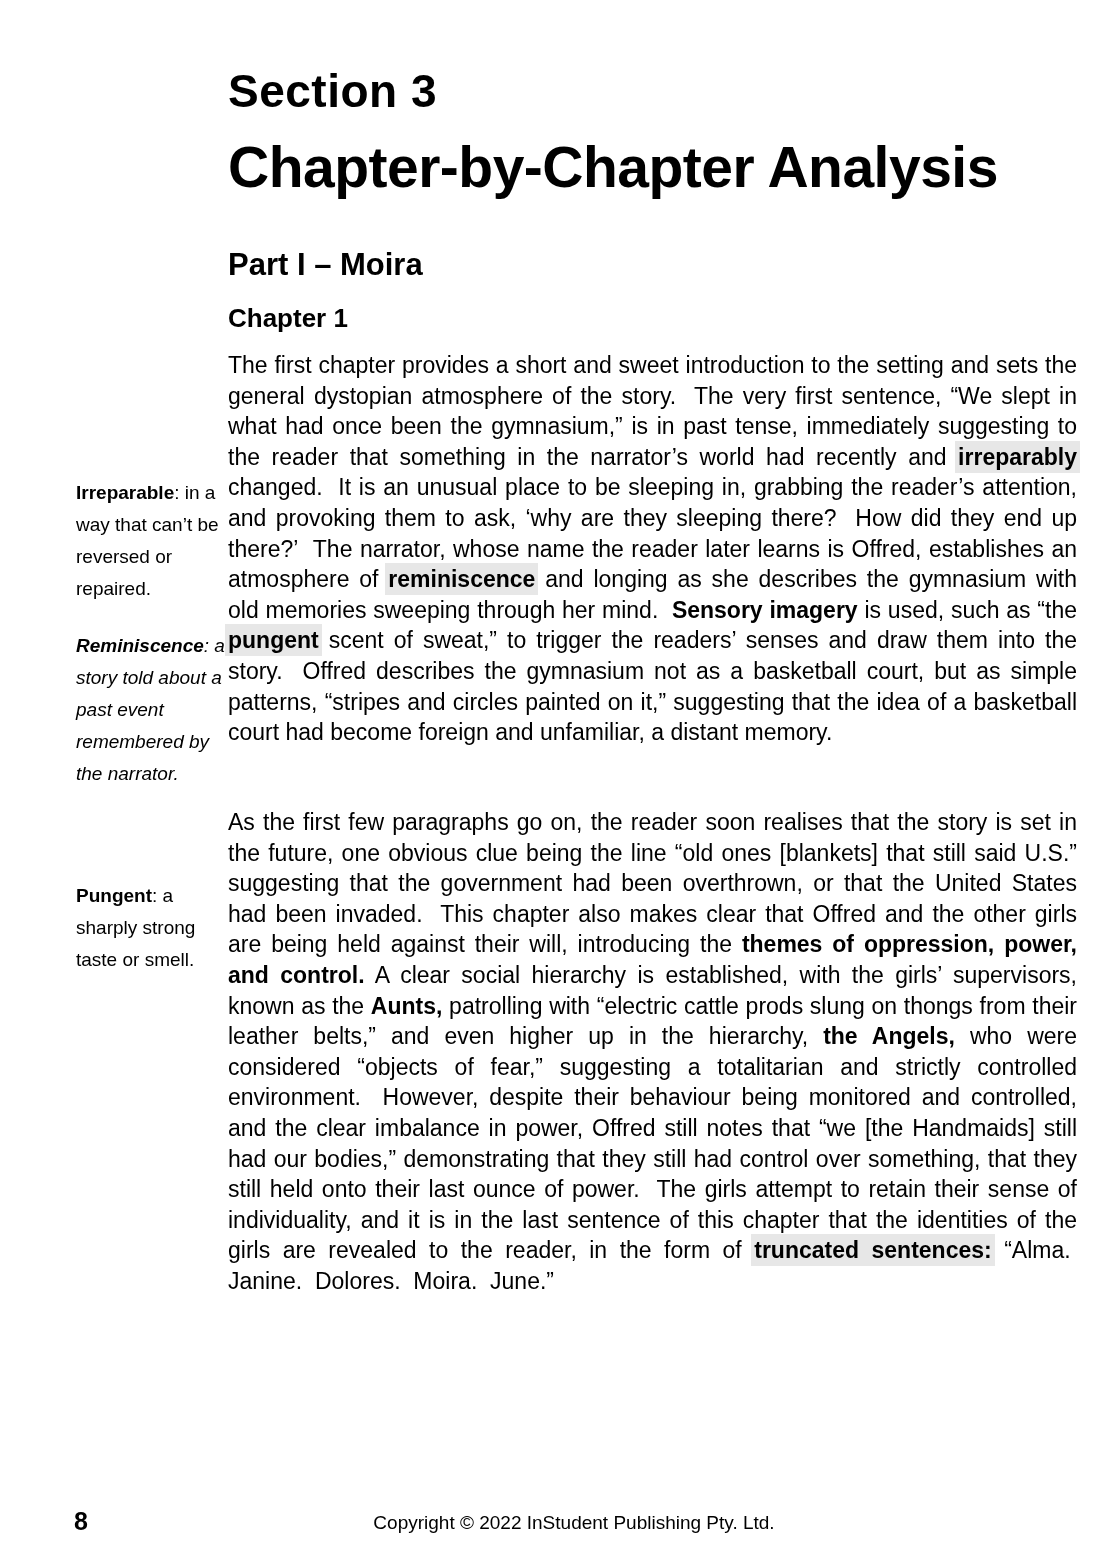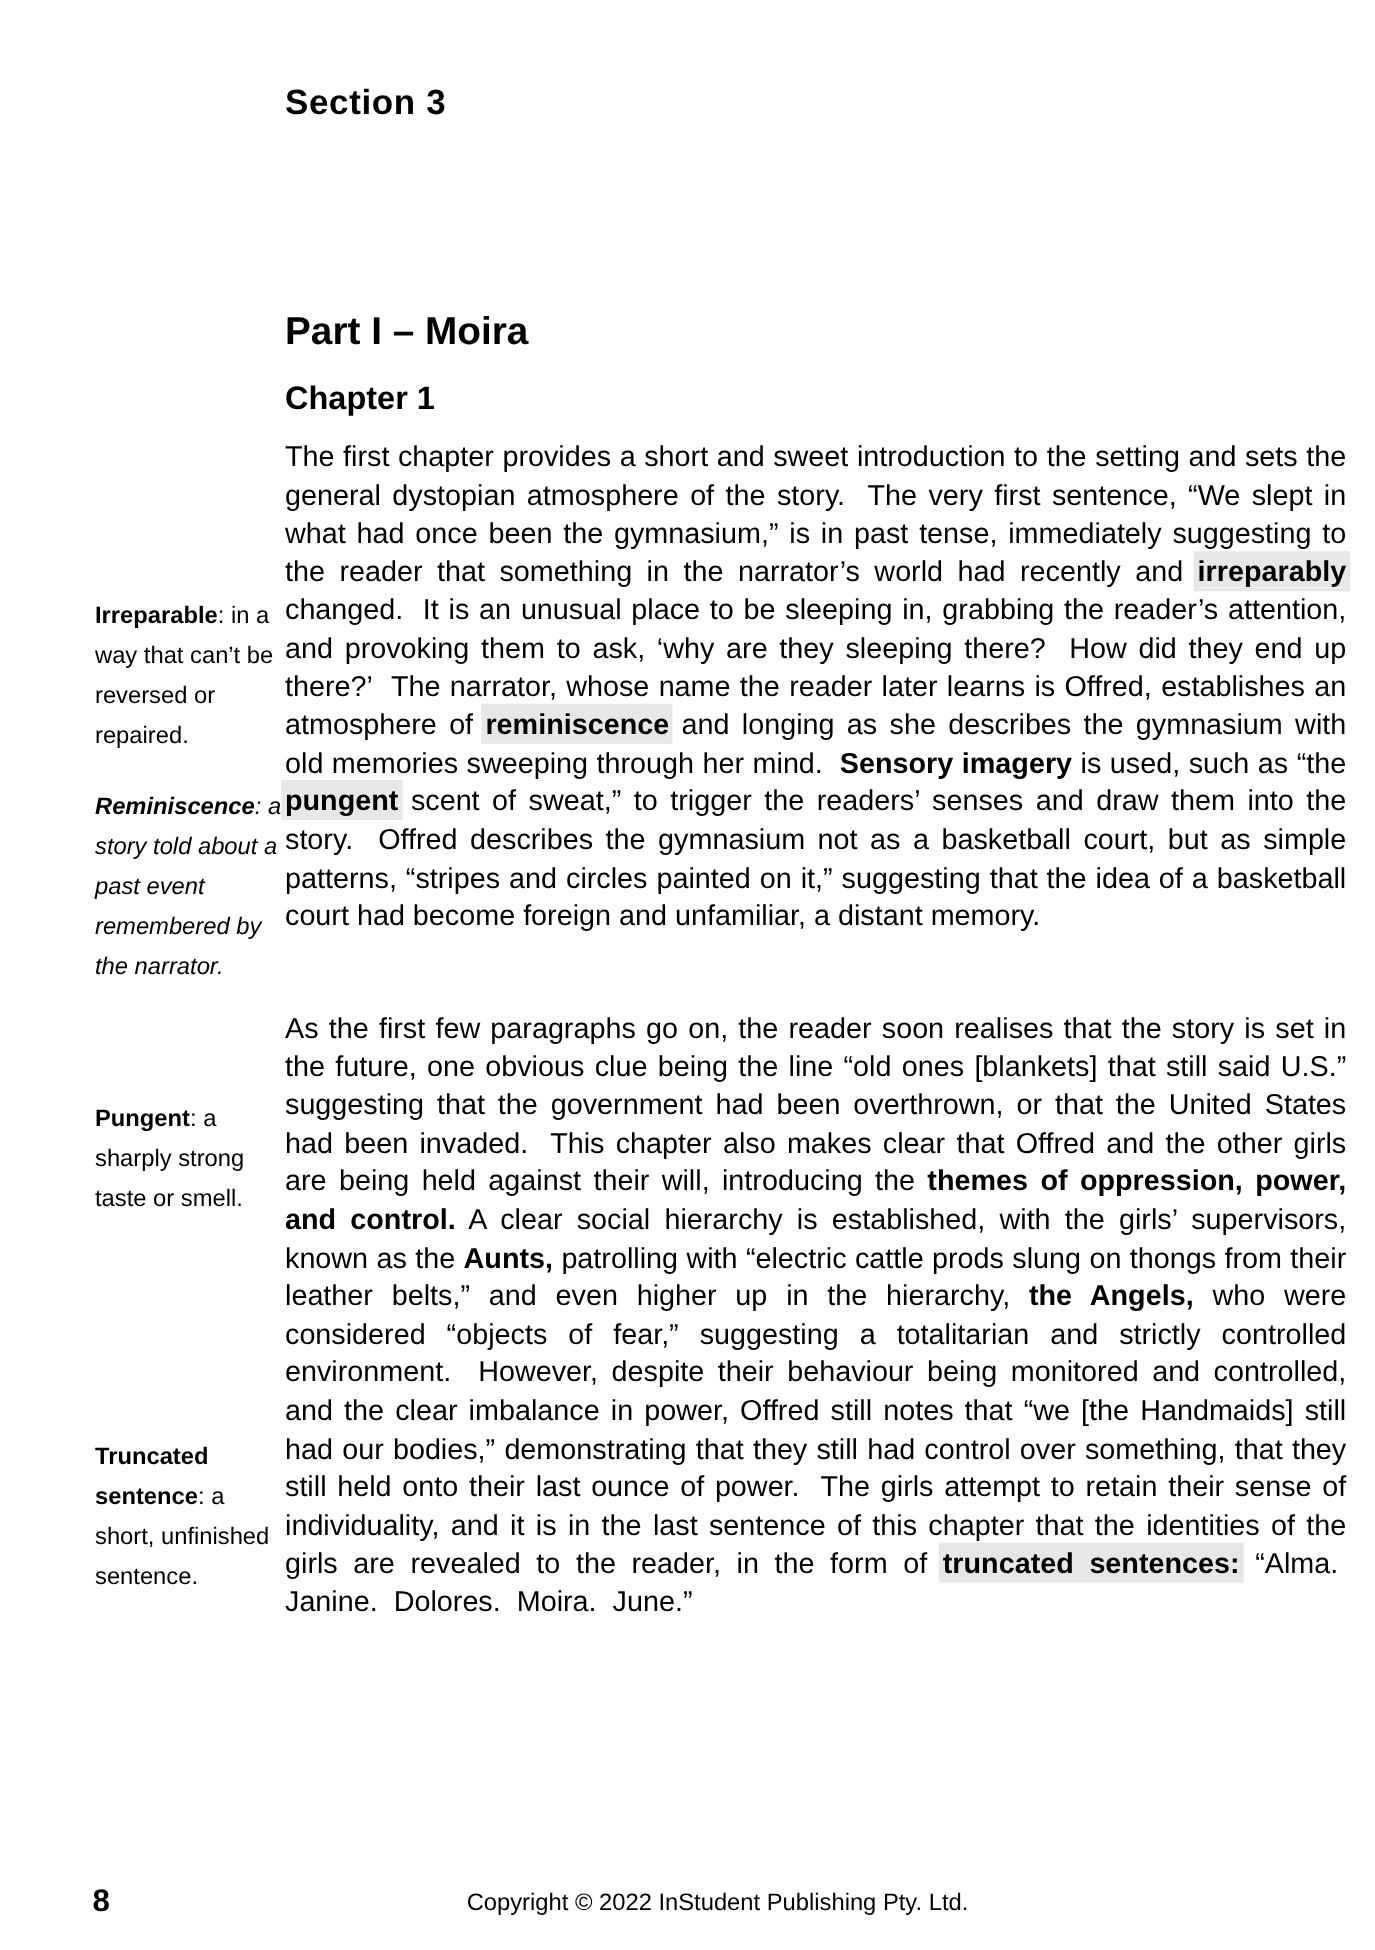--- a/index.html
+++ b/index.html
@@ -8,21 +8,21 @@
     width:1100px;
     height:1560px;
     background:#ffffff;
     color:#000000;
     font-family:"Liberation Sans","DejaVu Sans",sans-serif;
     overflow:hidden;
   }
   
   .body-col { position:absolute; left:228px; top:0; width:849px; height:1560px; }
   .body-col > * { position:absolute; left:0; margin:0; }
-  .section-label { top:68px;  font-size:28px; font-weight:bold; line-height:1; letter-spacing:0.5px; }
+  .section-label { top:68px;  font-size:46px; font-weight:bold; line-height:1; letter-spacing:0.5px; }
   .page-title    { top:139px; font-size:57px; font-weight:bold; line-height:1; white-space:nowrap; letter-spacing:-0.5px; }
   .part-heading  { top:249px; font-size:31px; font-weight:bold; line-height:1; }
   .chapter-heading{ top:305px; font-size:26px; font-weight:bold; line-height:1; }
   .para {
     width:849px;
     font-size:23px;
     line-height:30.6px;
     text-align:justify;
     color:#000000;
   }
@@ -57,25 +57,25 @@
 </style>
 </head>
 <body>
 
 <div class="page">
 
   <aside class="margin-col">
       <div class="margin-note" data-idx="0"><b>Irreparable</b>: in a way that can’t be reversed or repaired.</div>
       <div class="margin-note" data-idx="1"><b>Reminiscence</b>: a story told about a past event remembered by the narrator.</div>
       <div class="margin-note" data-idx="2"><b>Pungent</b>: a sharply strong taste or smell.</div>
-      <div class="margin-note" data-idx="3"><b>Truncated sentence</b>: a short, unfinished sentence.</div>
     </aside>
 
   <main class="body-col">
     <h3 class="section-label">Section 3</h3>
+    <h1 class="page-title">Chapter-by-Chapter Analysis</h1>
     <h2 class="part-heading">Part I – Moira</h2>
     <h4 class="chapter-heading">Chapter 1</h4>
     <p class="para para-1"><span>The first chapter provides a short and sweet introduction to the setting and sets the general dystopian atmosphere of the story.&nbsp; The very first sentence, “We slept in what had once been the gymnasium,” is in past tense, immediately suggesting to the reader that something in the narrator’s world had recently and </span><span class="bold hl" style="background: rgb(231, 231, 231);">irreparably</span><span> changed.&nbsp; It is an unusual place to be sleeping in, grabbing the reader’s attention, and provoking them to ask, ‘why are they sleeping there?&nbsp; How did they end up there?’&nbsp; The narrator, whose name the reader later learns is Offred, establishes an atmosphere of </span><span class="bold hl" style="background: rgb(231, 231, 231);">reminiscence</span><span> and longing as she describes the gymnasium with old memories sweeping through her mind.&nbsp; </span><span class="bold">Sensory imagery</span><span> is used, such as “the </span><span class="bold hl" style="background: rgb(231, 231, 231);">pungent</span><span> scent of sweat,” to trigger the readers’ senses and draw them into the story.&nbsp; Offred describes the gymnasium not as a basketball court, but as simple patterns, “stripes and circles painted on it,” suggesting that the idea of a basketball court had become foreign and unfamiliar, a distant memory.</span></p>
     <p class="para para-2"><span>As the first few paragraphs go on, the reader soon realises that the story is set in the future, one obvious clue being the line “old ones [blankets] that still said U.S.” suggesting that the government had been overthrown, or that the United States had been invaded.&nbsp; This chapter also makes clear that Offred and the other girls are being held against their will, introducing the </span><span class="bold">themes of oppression, power, and control.</span><span> A clear social hierarchy is established, with the girls’ supervisors, known as the </span><span class="bold">Aunts,</span><span> patrolling with “electric cattle prods slung on thongs from their leather belts,” and even higher up in the hierarchy, </span><span class="bold">the Angels,</span><span> who were considered “objects of fear,” suggesting a totalitarian and strictly controlled environment.&nbsp; However, despite their behaviour being monitored and controlled, and the clear imbalance in power, Offred still notes that “we [the Handmaids] still had our bodies,” demonstrating that they still had control over something, that they still held onto their last ounce of power.&nbsp; The girls attempt to retain their sense of individuality, and it is in the last sentence of this chapter that the identities of the girls are revealed to the reader, in the form of </span><span class="bold hl" style="background: rgb(231, 231, 231);">truncated sentences:</span><span> “Alma.&nbsp; Janine.&nbsp; Dolores.&nbsp; Moira.&nbsp; June.”</span></p>
   </main>
 
   <div class="page-number">8</div>
   <div class="copyright">Copyright © 2022 InStudent Publishing Pty. Ltd.</div>
 
 </div>

